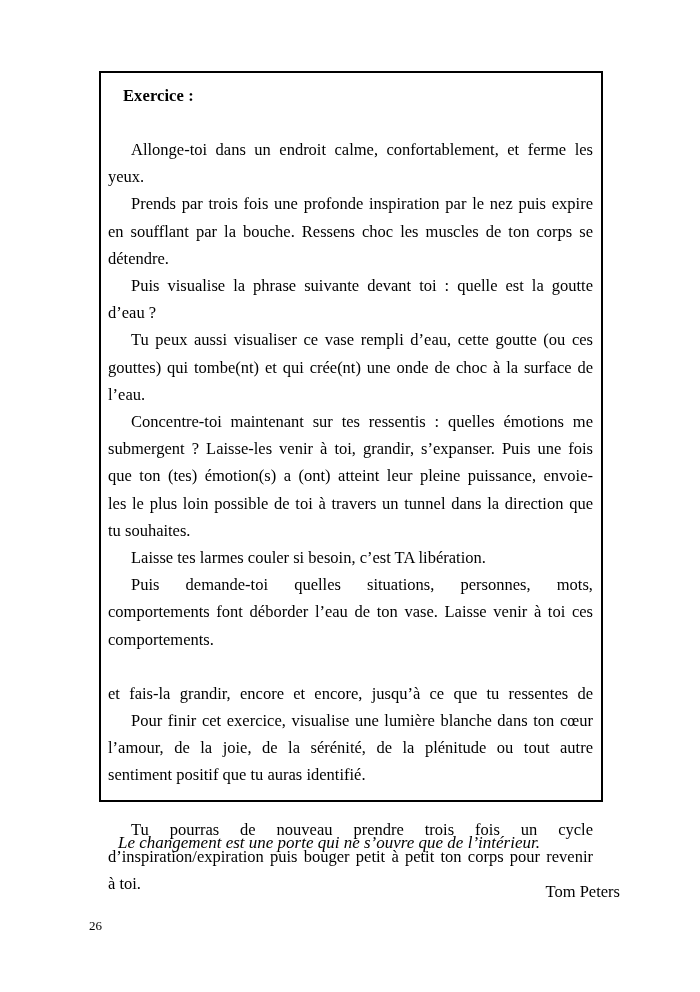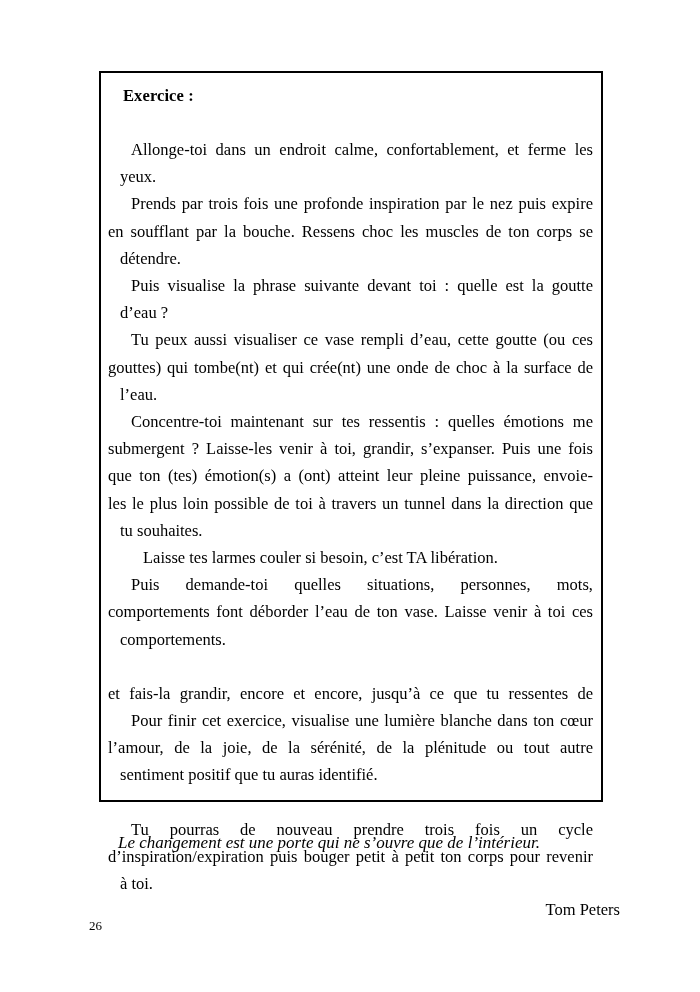--- a/index.html
+++ b/index.html
@@ -60,41 +60,40 @@
   }
   .jline {
     text-align: justify;
     text-align-last: justify;
     white-space: pre-wrap;
   }
   .jline-last {
     text-align: left;
     text-align-last: left;
     white-space: pre-wrap;
-    margin-left: 12px;
   }
   .indent {
     text-indent: 23px;
   }
 
   
   .quote {
     position: absolute;
     left: 118px;
     top: 831px;
     font-style: italic;
     font-size: 17px;
     line-height: 24px;
     white-space: pre;
   }
 
   .attribution {
     position: absolute;
     right: 80px;
-    top: 898px;
+    top: 880px;
     font-size: 16.5px;
     line-height: 24px;
     text-align: center;
     white-space: pre;
   }
 
   .page-number {
     position: absolute;
     left: 89px;
     top: 915px;

